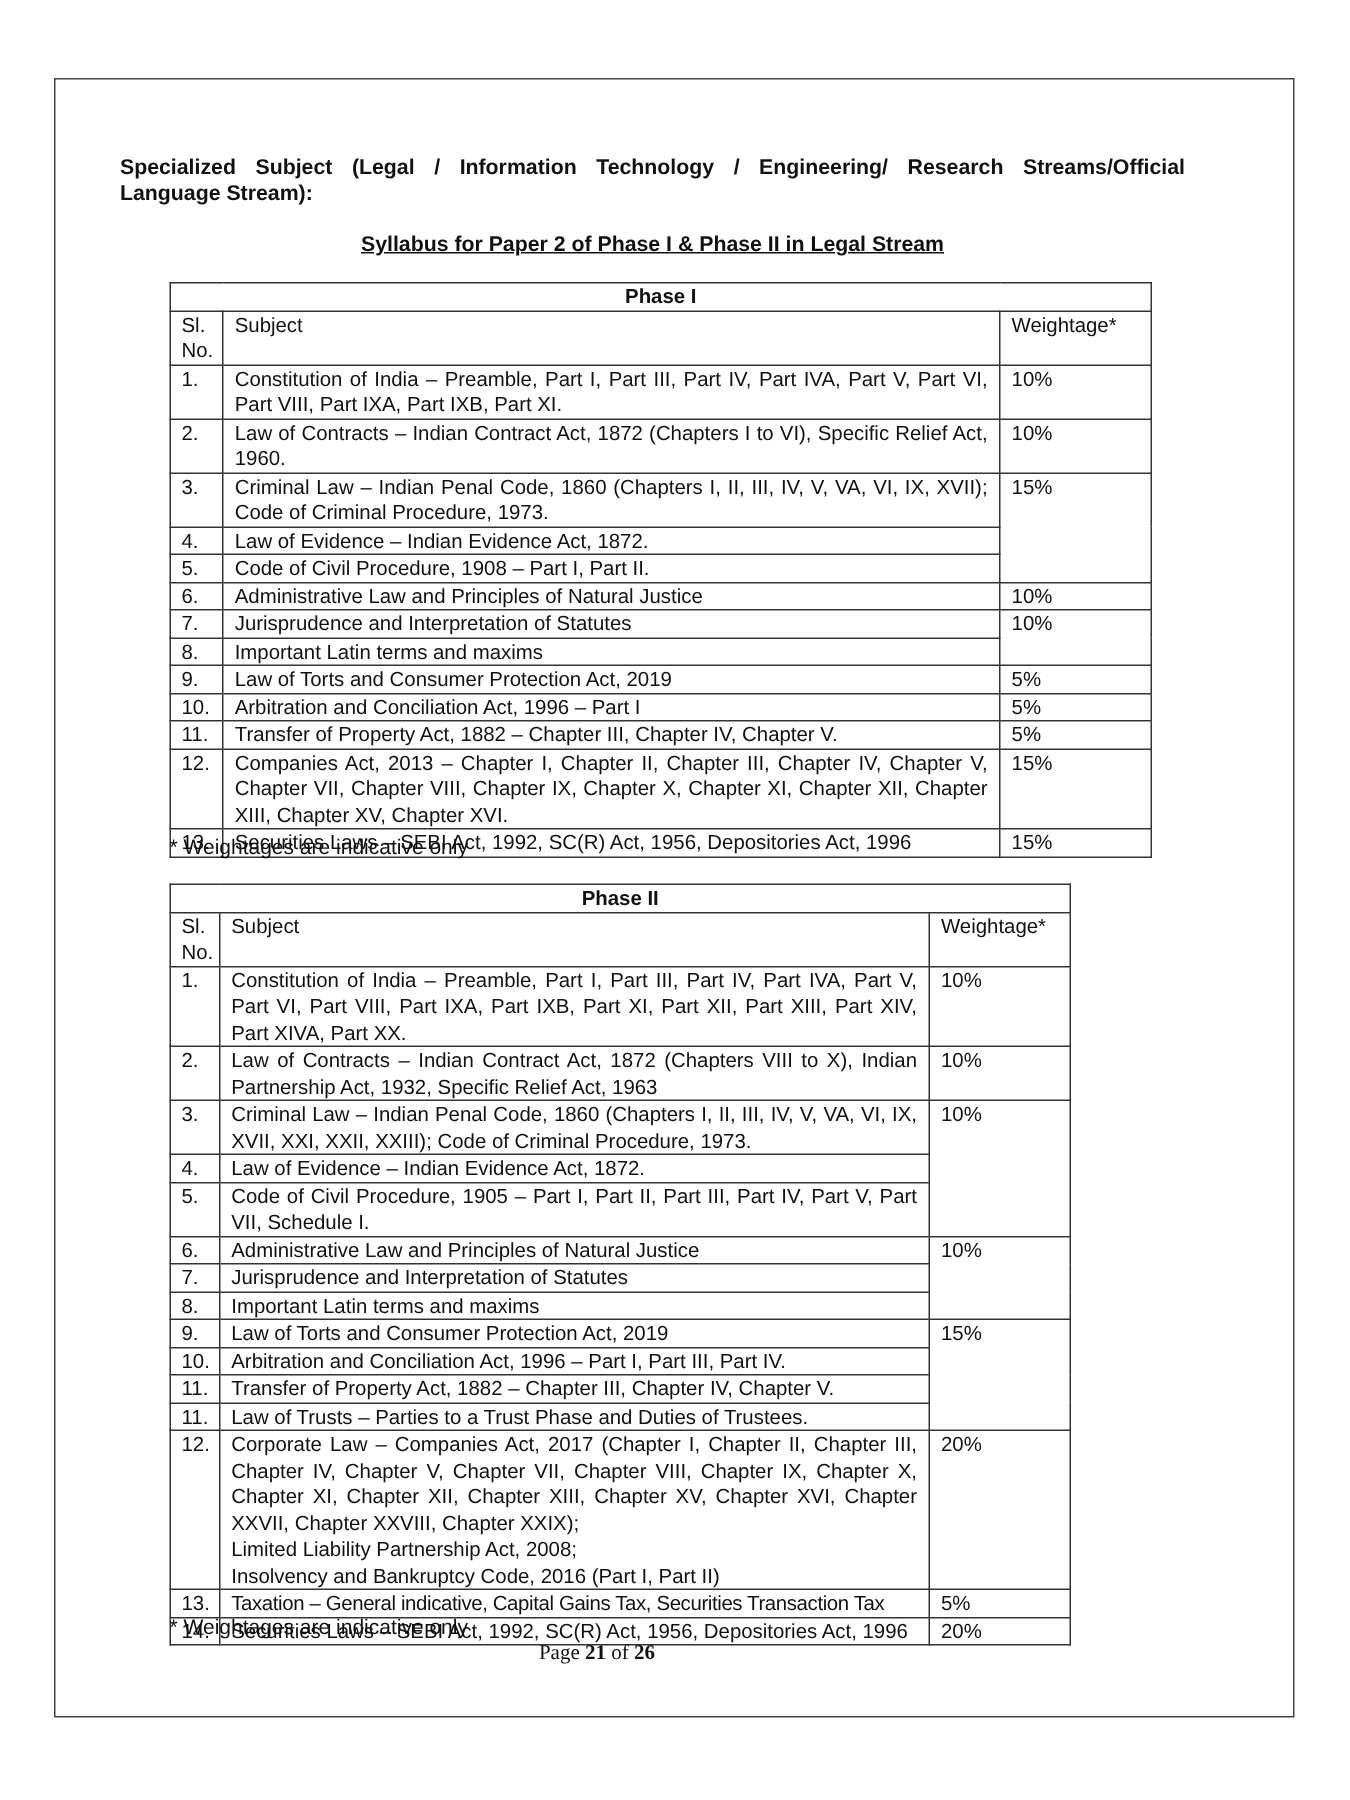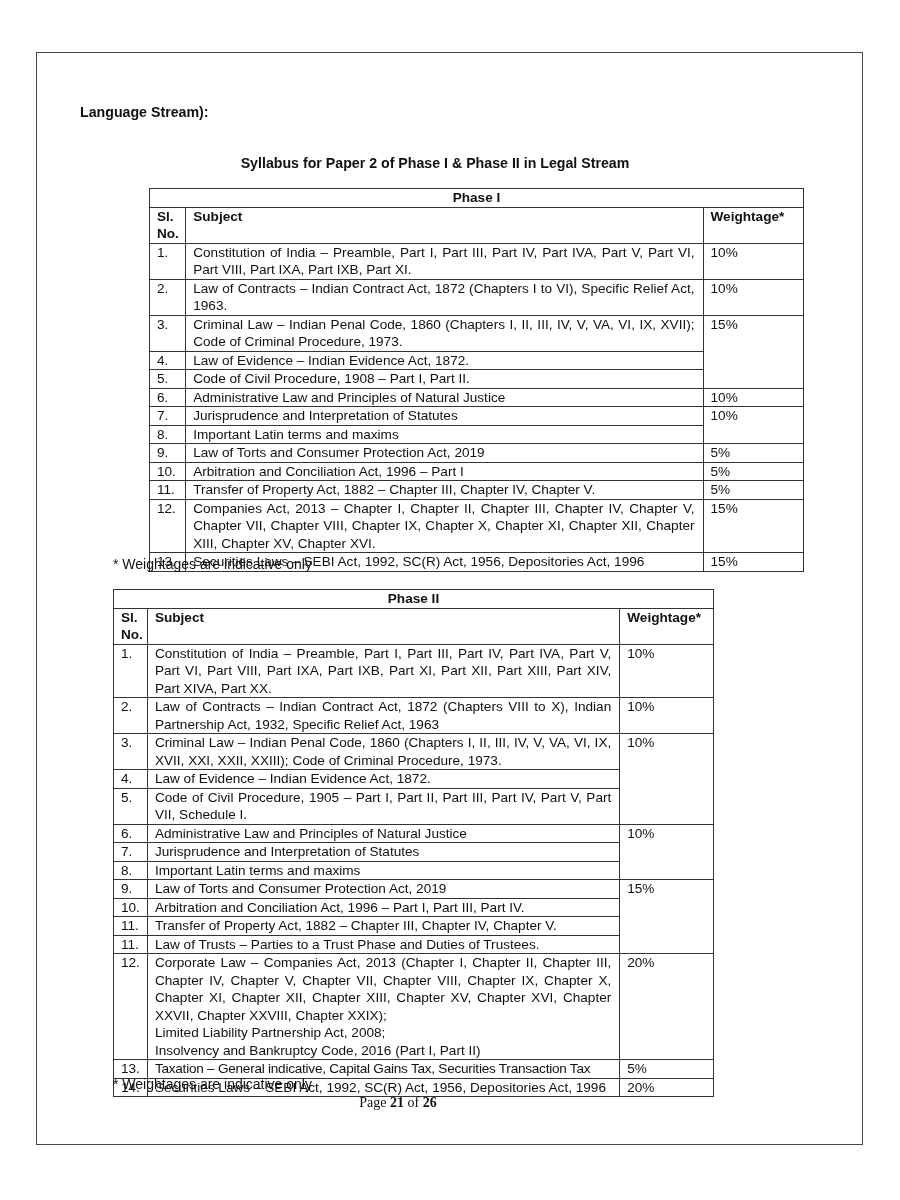--- a/index.html
+++ b/index.html
@@ -5,45 +5,46 @@
   html, body { margin: 0; padding: 0; background: #ffffff; }
   body { width: 900px; height: 1200px; position: relative; overflow: hidden;
          font-family: "Liberation Sans", sans-serif; color: #111; }
   .page-border { position: absolute; left: 36px; top: 52px; width: 827px; height: 1093px;
                  border: 1px solid #444; box-sizing: border-box; }
   .heading { position: absolute; left: 80px; top: 104px; width: 710px;
              font-weight: bold; font-size: 14.2px; line-height: 17px; text-align: justify;
              text-align-last: left; }
   .heading .l1 { display: block; text-align: justify; text-align-last: justify; }
   .subtitle { position: absolute; left: 80px; top: 155px; width: 710px; text-align: center;
-              font-weight: bold; font-size: 14.2px; }
+              font-weight: bold; font-size: 14.2px; text-decoration: underline; }
   table.syl { position: absolute; left: 113px; border-collapse: collapse;
               font-size: 13.6px; line-height: 17.5px; }
   table.syl td, table.syl th { border: 1px solid #333; padding: 0 4px 0 7px; vertical-align: top; text-align: left; }
   table.syl th.phase { text-align: center; font-weight: bold; padding: 0; }
-  table.syl th { font-weight: bold; }
+  table.syl th { font-weight: normal; }
   table.syl td.sub { text-align: justify; padding-right: 8px; }
   .c-no { width: 32px; }
   .c-sub { width: 484px; }
   .c-wt { width: 94px; }
-  #t1 { top: 188px; width: 655px; margin-left: 36px; }
+  #t1 { top: 188px; width: 655px; }
   #t2 { top: 589px; width: 601px; }
   .note { position: absolute; left: 113px; font-size: 14px; }
   #n1 { top: 556px; }
   #n2 { top: 1076px; }
   .footer { position: absolute; left: 0; width: 796px; top: 1095px; text-align: center;
             font-family: "Liberation Serif", serif; font-size: 14px; }
   .footer b { font-weight: bold; }
 </style>
 </head>
 <body>
 
 <div class="page-border"></div>
 
 <div class="heading">
+  <span class="l1">Specialized Subject (Legal / Information Technology / Engineering/ Research Streams/Official</span>
   <span>Language Stream):</span>
 </div>
 
 <div class="subtitle">Syllabus for Paper 2 of Phase I &amp; Phase II in Legal Stream</div>
 
 <table class="syl" id="t1">
   <colgroup>
       <col class="c-no">
       <col class="c-sub">
       <col class="c-wt">
@@ -57,21 +58,21 @@
     <th>Subject</th>
     <th>Weightage*</th>
   </tr>
   <tr>
         <td>1.</td>
         <td class="sub">Constitution of India – Preamble, Part I, Part III, Part IV, Part IVA, Part V, Part VI, Part VIII, Part IXA, Part IXB, Part XI.</td>
         <td>10%</td>
       </tr>
   <tr>
         <td>2.</td>
-        <td class="sub">Law of Contracts – Indian Contract Act, 1872 (Chapters I to VI), Specific Relief Act, 1963.</td>
+        <td class="sub">Law of Contracts – Indian Contract Act, 1872 (Chapters I to VI), Specific Relief Act, 1960.</td>
         <td>10%</td>
       </tr>
   <tr>
         <td>3.</td>
         <td class="sub">Criminal Law – Indian Penal Code, 1860 (Chapters I, II, III, IV, V, VA, VI, IX, XVII); Code of Criminal Procedure, 1973.</td>
         <td rowspan="3">15%</td>
       </tr>
   <tr>
         <td>4.</td>
         <td class="sub">Law of Evidence – Indian Evidence Act, 1872.</td>
@@ -187,21 +188,21 @@
         <td>11.</td>
         <td class="sub">Transfer of Property Act, 1882 – Chapter III, Chapter IV, Chapter V.</td>
       </tr>
   <tr>
         <td>11.</td>
         <td class="sub">Law of Trusts – Parties to a Trust Phase and Duties of Trustees.</td>
       </tr>
   <tr>
         <td>12.</td>
     <td class="sub">
-      <div>Corporate Law – Companies Act, 2013 (Chapter I, Chapter II, Chapter III, Chapter IV, Chapter V, Chapter VII, Chapter VIII, Chapter IX, Chapter X, Chapter XI, Chapter XII, Chapter XIII, Chapter XV, Chapter XVI, Chapter XXVII, Chapter XXVIII, Chapter XXIX);</div>
+      <div>Corporate Law – Companies Act, 2017 (Chapter I, Chapter II, Chapter III, Chapter IV, Chapter V, Chapter VII, Chapter VIII, Chapter IX, Chapter X, Chapter XI, Chapter XII, Chapter XIII, Chapter XV, Chapter XVI, Chapter XXVII, Chapter XXVIII, Chapter XXIX);</div>
       <div>Limited Liability Partnership Act, 2008;</div>
       <div>Insolvency and Bankruptcy Code, 2016 (Part I, Part II)</div>
     </td>
     <td>20%</td>
       </tr>
   <tr>
         <td>13.</td>
         <td class="sub" style="letter-spacing:-0.25px">Taxation – General indicative, Capital Gains Tax, Securities Transaction Tax</td>
         <td>5%</td>
       </tr>

